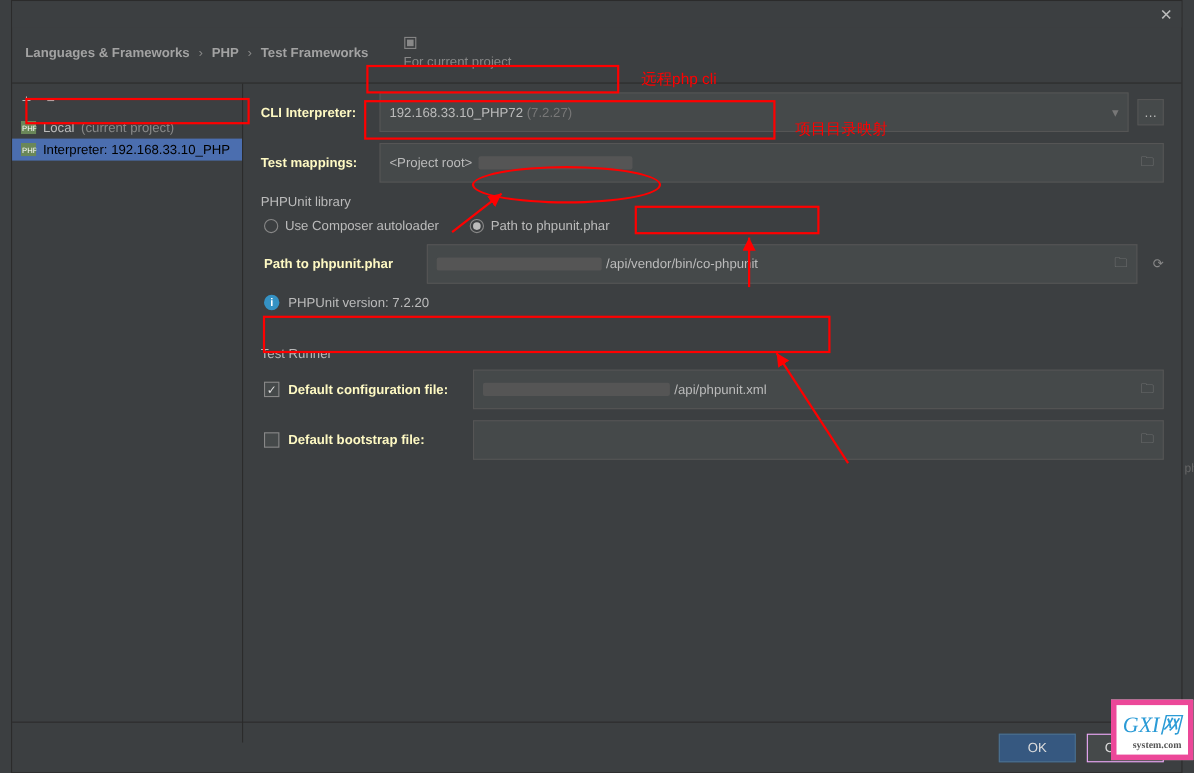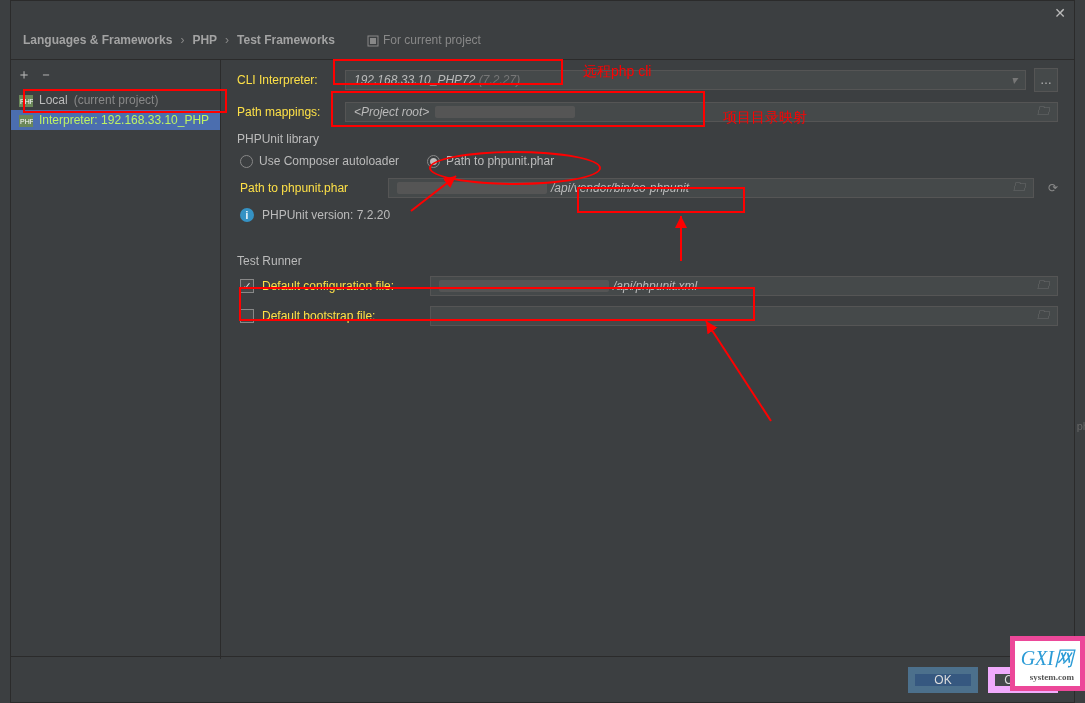--- a/index.html
+++ b/index.html
@@ -29,56 +29,56 @@
     padding-right: 8px;
   }
   .close-x { color: #bbbbbb; font-size: 14px; cursor: pointer; }
   .breadcrumb {
     display: flex; align-items: center;
     padding: 8px 12px 12px 12px;
     gap: 8px;
   }
   .breadcrumb .crumb { color: #a3a3a3; font-weight: bold; }
   .breadcrumb .sep { color: #888; }
-  .project-hint { color: #888; display:flex; align-items:flex-end; gap:4px; margin-left:24px;}
+  .project-hint { color: #888; display:flex; align-items:flex-start; gap:4px; margin-left:24px;flex-direction:column;}
   .project-hint .icon { width:12px; height:12px; display:inline-block; }
   .main {
     display: flex;
     height: 600px;
     border-top: 1px solid #2b2b2b;
   }
   .sidebar {
     width: 210px;
     border-right: 1px solid #2b2b2b;
     padding-top: 4px;
   }
   .toolbar-mini {
     display:flex; gap:8px; padding:2px 6px 6px 6px;
     color:#bbbbbb; font-size:14px;
   }
   .toolbar-mini span { cursor:pointer; }
   .side-item {
-    display:flex; align-items:flex-end; gap:6px;
+    display:flex; align-items:center; gap:6px;
     padding: 3px 8px;
     font-size:12px;
   }
   .side-item .icon { width:14px; height:12px; }
-  .side-item.selected { background:#4b6eaf; color:#bef264; }
+  .side-item.selected { background:#4b6eaf; color:#000000; }
   .side-item .dim { color:#888; }
   .content {
     flex:1;
     padding: 8px 16px 8px 16px;
     position: relative;
   }
   .row { display:flex; align-items:center; margin-bottom:10px; gap:8px;}
-  .label { color:#fde047; min-width:100px;}
+  .label { color:#fef9c3; min-width:100px;font-weight:bold;}
   .field {
     flex:1; background:#45494a; border:1px solid #555;
-    height:20px; display:flex; align-items:center;
-    padding:0 8px; color:#bbbbbb; position:relative;font-style:italic;
+    height:36px; display:flex; align-items:center;
+    padding:0 8px; color:#bbbbbb; position:relative;
   }
   .field.dim { color:#888;}
   .square-btn {
     width:24px; height:24px; background:#45494a; border:1px solid #555;
     display:flex; align-items:center; justify-content:center; color:#bbb;
     cursor:pointer;
   }
   .section-title { color:#bbbbbb; margin: 6px 0 8px 0;}
   .indent { margin-left:3px; }
   .radio { display:flex; align-items:center; gap:6px; margin-right:20px;}
@@ -102,21 +102,21 @@
   .folder-icon { color:#888; margin-left:auto; }
   .reload-icon { color:#888; cursor:pointer; margin-left:6px;}
   .footer {
     position:absolute; bottom:0; left:0; right:0;
     height:46px; border-top:1px solid #2b2b2b;
     display:flex; justify-content:flex-end; align-items:center;
     padding-right:16px; gap:10px;
   }
   .btn {
     min-width:70px; height:26px; display:flex; align-items:center; justify-content:center;
-    border:7px solid #f0abfc; background:#45494a; color:#ddd; cursor:pointer;
+    border:1px solid #f0abfc; background:#45494a; color:#ddd; cursor:pointer;
   }
   .btn.primary { background:#365880; border-color:#4c708c; }
   
   .anno-box { position:absolute; border:2px solid #ff0000; pointer-events:none; }
   .anno-text { position:absolute; color:#ff0000; font-size:14px; pointer-events:none;}
   .anno-ellipse { position:absolute; border:2px solid #ff0000; border-radius:50%; pointer-events:none;}
   svg.anno-arrow { position:absolute; pointer-events:none; overflow:visible;}
   
   .watermark {
     position:absolute; right:0; bottom:12px;
@@ -180,21 +180,21 @@
         <span class="label">CLI Interpreter:</span>
         <div class="field">
           <span>192.168.33.10_PHP72</span>&nbsp;
           <span style="color:#777">(7.2.27)</span>
           <span style="margin-left:auto;color:#777">▾</span>
         </div>
         <div class="square-btn">…</div>
       </div>
 
       <div class="row">
-        <span class="label">Path mappings:</span>
+        <span class="label">Test mappings:</span>
         <div class="field">
           <span>&lt;Project root&gt;</span>
           <span style="width:140px;height:12px;background:#555;margin-left:6px;border-radius:2px"></span>
           <span class="folder-icon">🗀</span>
         </div>
       </div>
 
       <div class="section-title">PHPUnit library</div>
 
       <div class="row indent">

